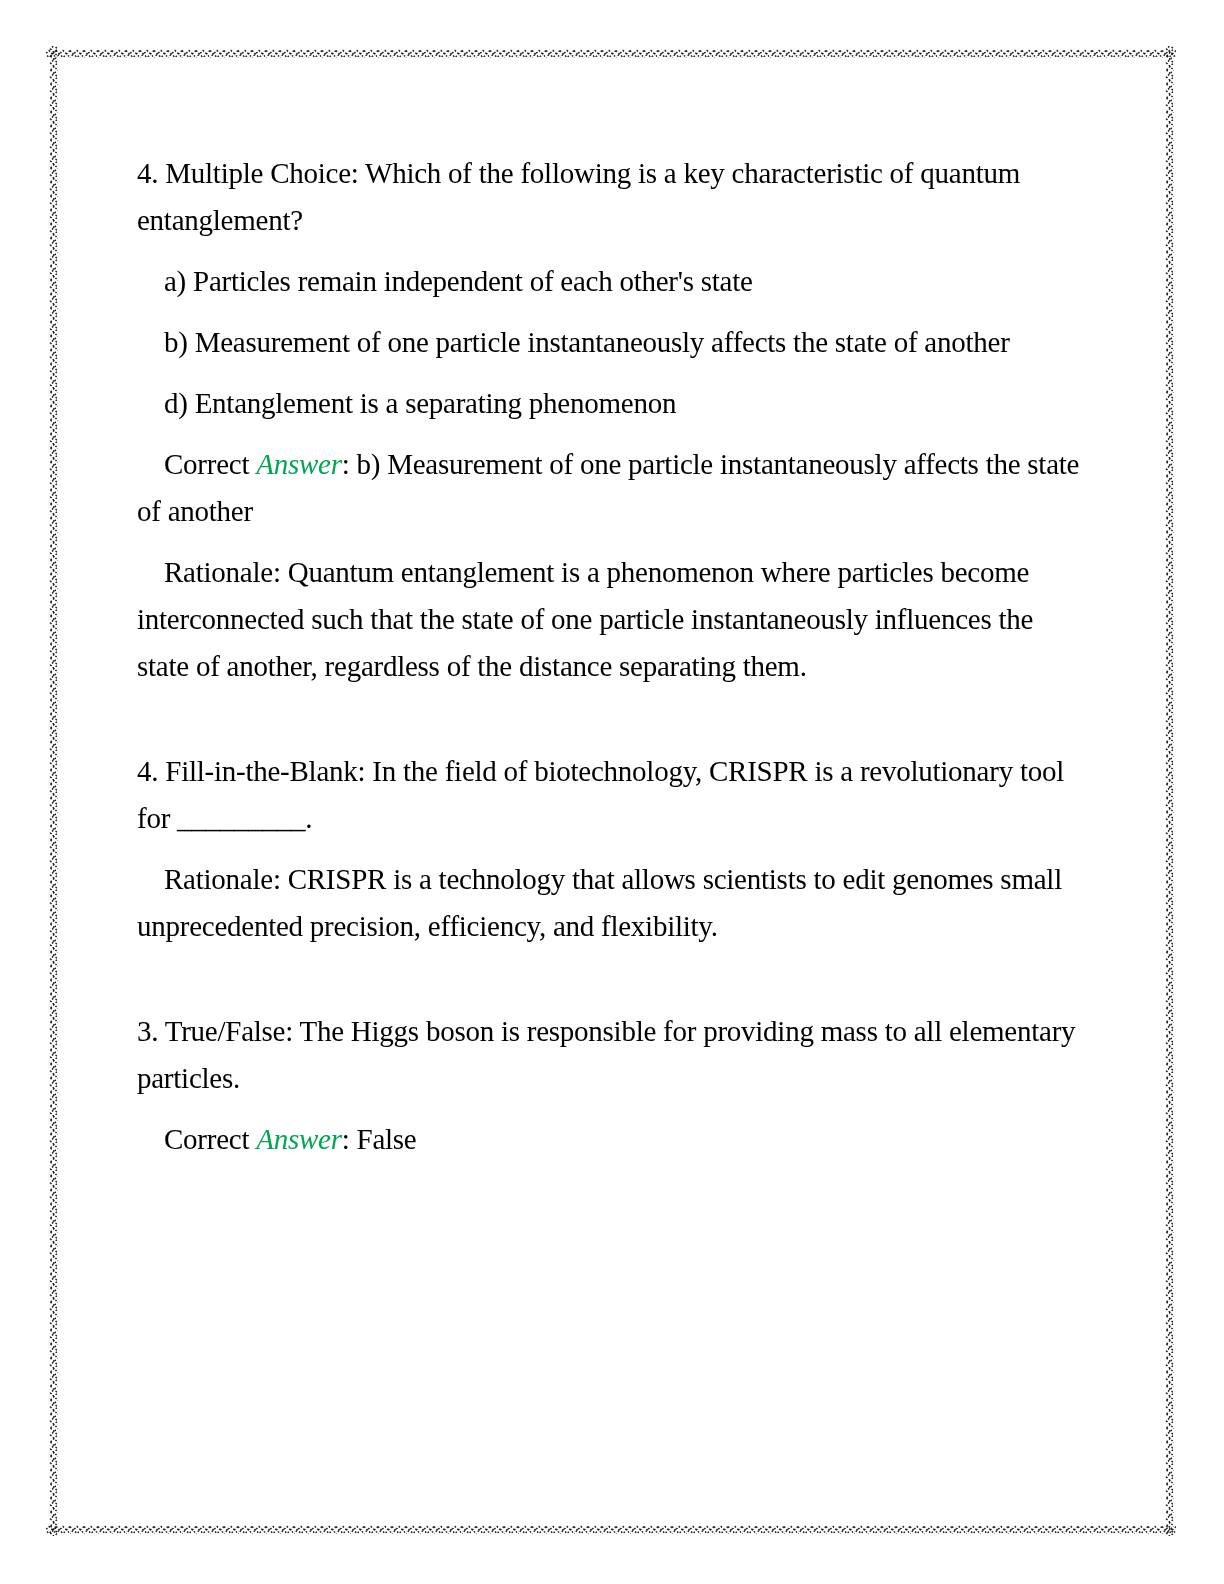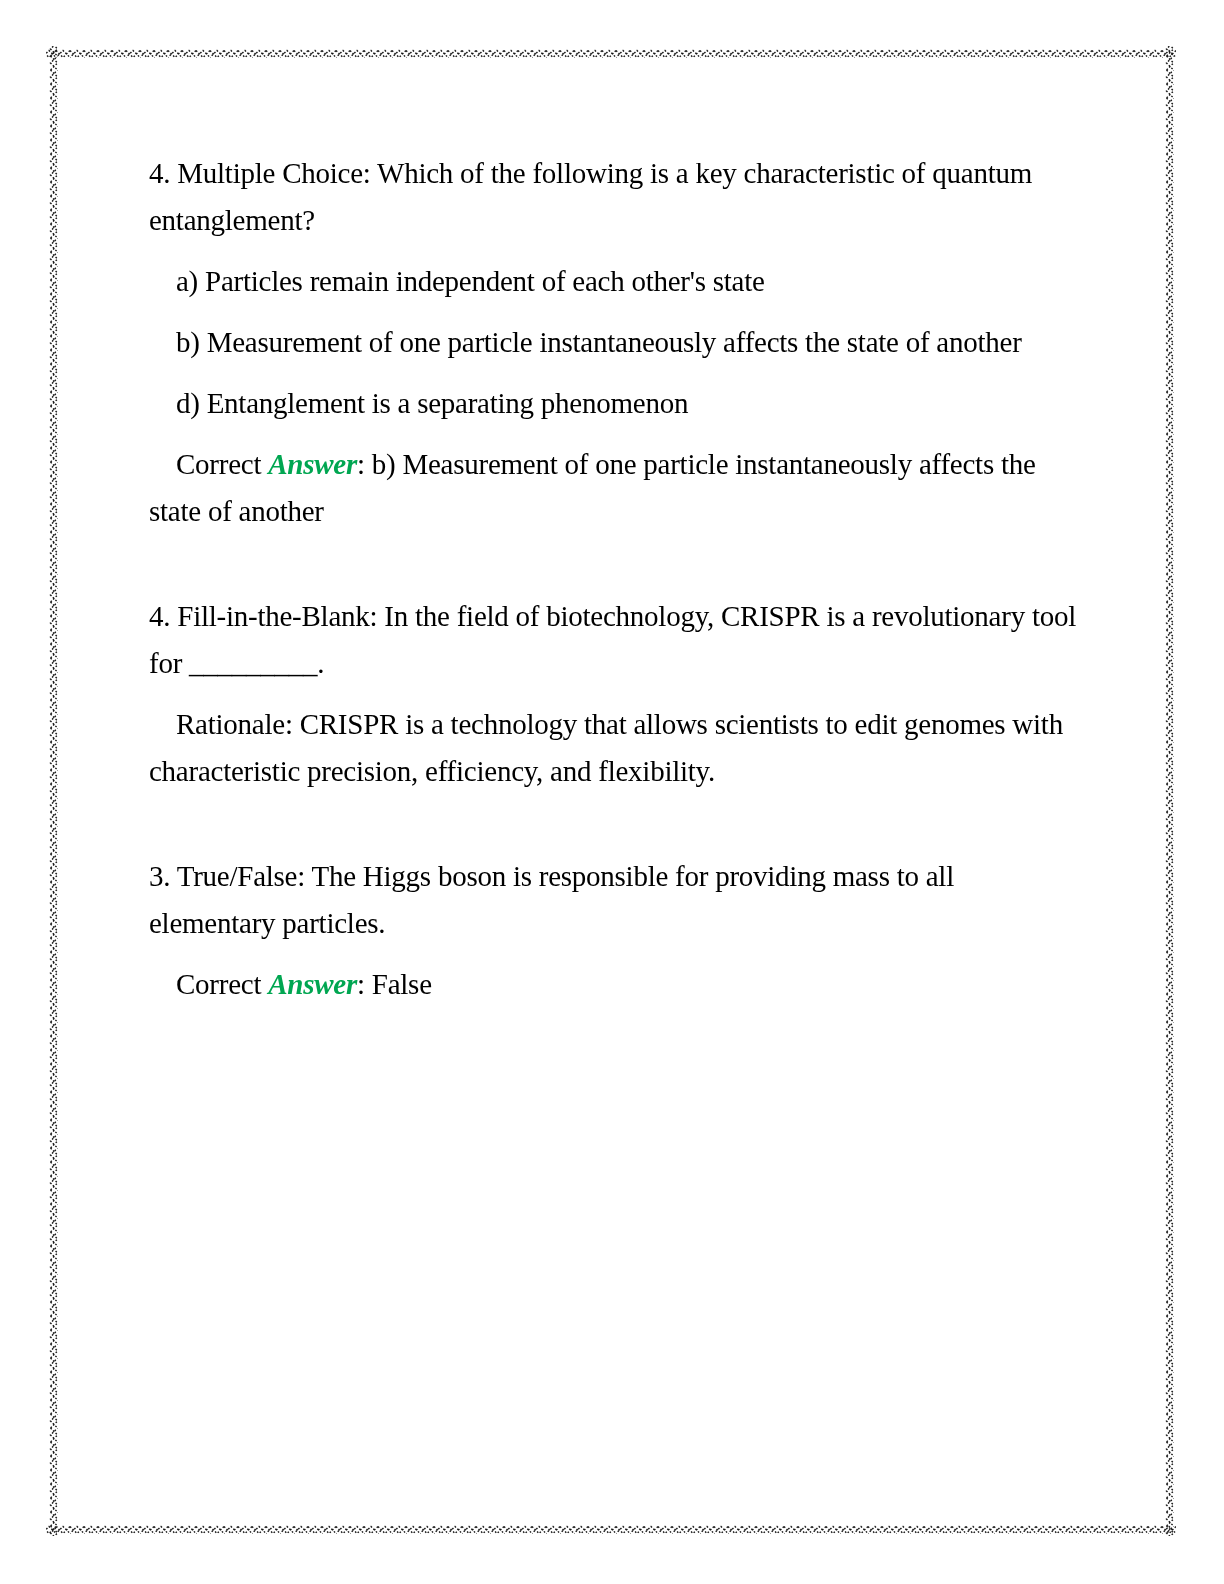--- a/index.html
+++ b/index.html
@@ -21,25 +21,25 @@
   .content {
     position: absolute;
     left: 133px;
     top: 150px;
     width: 950px;
     font-size: 29px;
     line-height: 47px;
     letter-spacing: -0.25px;
     color: #000000;
   }
-  .content p { margin: 0 0 14px 16px; }
+  .content p { margin: 0 0 14px 4px; }
   .indent { text-indent: 27px; }
   .qsection + .qsection { margin-top: 58px; }
   .answer-word {
-    font-weight: bold;
+    font-weight: normal;
     font-style: italic;
   }
 </style>
 </head>
 <body>
 
 <svg class="page-border" width="1224" height="1584" viewBox="0 0 1224 1584" aria-hidden="true">
   <defs>
     <pattern id="zzh" width="14" height="12" patternUnits="userSpaceOnUse">
       <path d="M0,2.5 L7,9.5 L14,2.5" fill="none" stroke="#111111" stroke-width="1.4" stroke-dasharray="1.7 1.9"></path>
@@ -57,25 +57,26 @@
 </svg>
 
 <main class="content">
 
   <section class="qsection">
     <p class="q-heading">4. Multiple Choice: Which of the following is a key characteristic of quantum entanglement?</p>
     <p class="indent">a) Particles remain independent of each other's state</p>
     <p class="indent">b) Measurement of one particle instantaneously affects the state of another</p>
     <p class="indent">d) Entanglement is a separating phenomenon</p>
     <p class="indent"><span>Correct </span><span class="answer-word" style="color: rgb(0, 166, 81);">Answer</span><span>: b) Measurement of one particle instantaneously affects the state of another</span></p>
+    <p class="indent">Rationale: Quantum entanglement is a phenomenon where particles become interconnected such that the state of one particle instantaneously influences the state of another, regardless of the distance separating them.</p>
   </section>
 
   <section class="qsection">
     <p class="q-heading">4. Fill-in-the-Blank: In the field of biotechnology, CRISPR is a revolutionary tool for _________.</p>
-    <p class="indent">Rationale: CRISPR is a technology that allows scientists to edit genomes with characteristic precision, efficiency, and flexibility.</p>
+    <p class="indent">Rationale: CRISPR is a technology that allows scientists to edit genomes small unprecedented precision, efficiency, and flexibility.</p>
   </section>
 
   <section class="qsection">
     <p class="q-heading">3. True/False: The Higgs boson is responsible for providing mass to all elementary particles.</p>
     <p class="indent"><span>Correct </span><span class="answer-word" style="color: rgb(0, 166, 81);">Answer</span><span>: False</span></p>
   </section>
 
 </main>
 
 </body></html>

